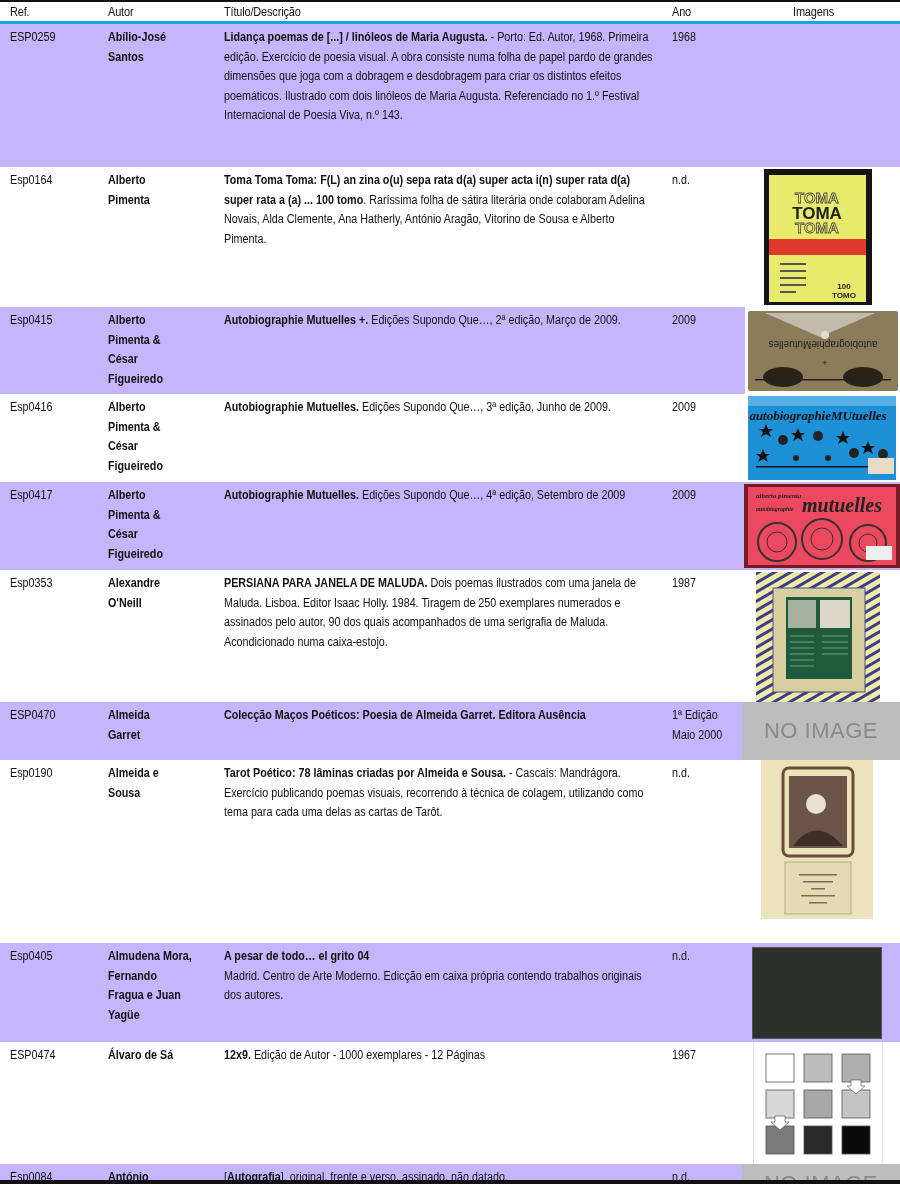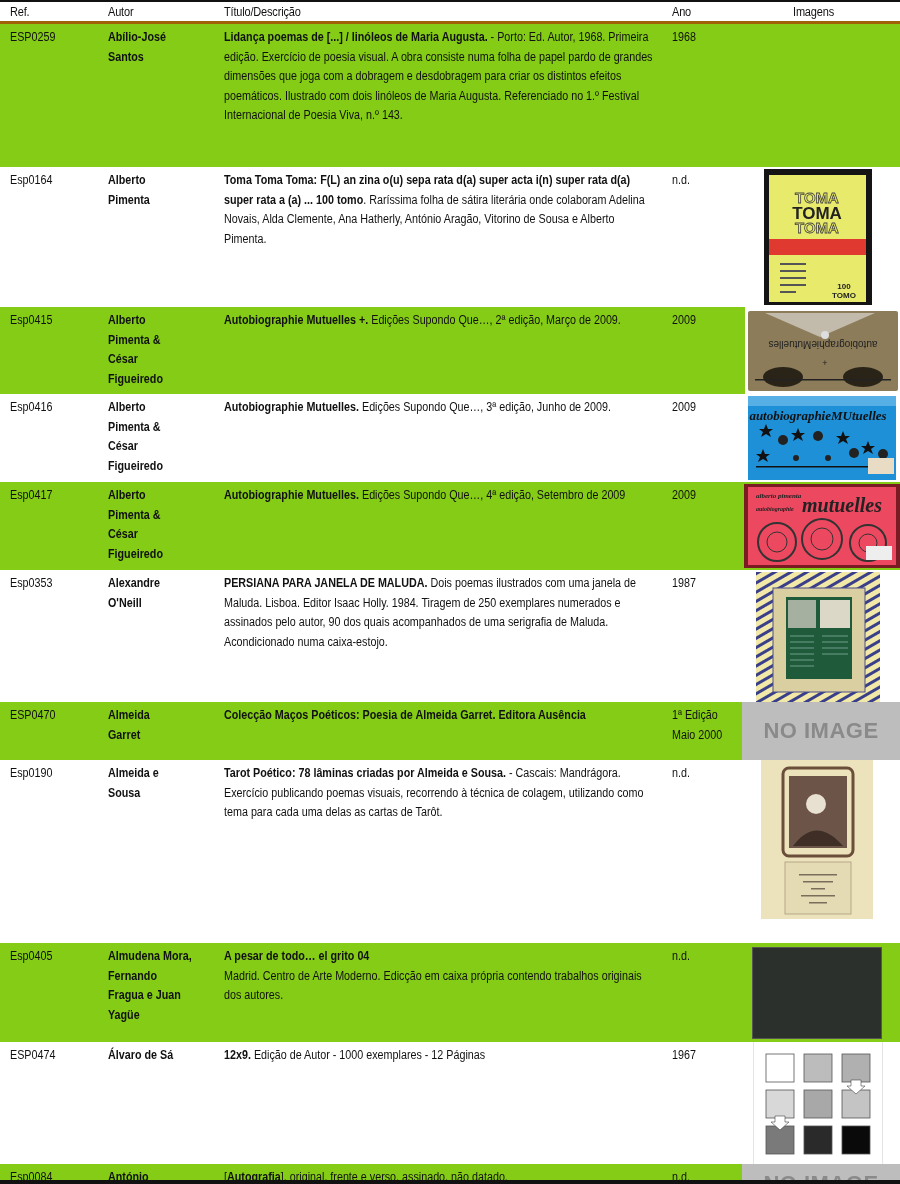--- a/index.html
+++ b/index.html
@@ -3,37 +3,37 @@
 <meta charset="utf-8">
 <style>
   * { box-sizing: border-box; margin: 0; padding: 0; }
   html, body { width: 900px; height: 1184px; background: #ffffff; overflow: hidden; }
   body { font-family: "Liberation Sans", sans-serif; color: #111; }
   .table {
     position: absolute; left: 0; top: 0; width: 900px;
     border-top: 2px solid #111;
   }
   .hdr {
-    position: relative; height: 22px; border-bottom: 3px solid #a16207; background: #fff;
+    position: relative; height: 22px; border-bottom: 3px solid #0ea5e9; background: #fff;
     font-family: "Liberation Sans Narrow", "Liberation Sans", sans-serif;
   }
   .hdr span { position: absolute; top: 3px; font-size: 12.5px; letter-spacing: -0.2px; transform: scaleX(0.88); transform-origin: left top; }
   .row { position: relative; width: 900px; }
-  .row.grey { background: #84cc16; }
+  .row.grey { background: #c4b5fd; }
   .row.white { background: #ffffff; padding-left: 24px; }
   .cell { position: absolute; top: 4px; font-size: 12.5px; line-height: 19.6px; }
   .c-ref { left: 10px; width: 90px; transform: scaleX(0.86); transform-origin: left top; }
   .c-aut { left: 108px; width: 130px; font-weight: bold; transform: scaleX(0.86); transform-origin: left top; }
   .c-tit { left: 224px; width: 505px; transform: scaleX(0.86); transform-origin: left top; }
   .c-tit b { font-weight: bold; }
   .c-ano { left: 672px; width: 70px; transform: scaleX(0.86); transform-origin: left top; }
   .img { position: absolute; overflow: hidden; }
   .noimg {
     position: absolute; background: #bdbdbd; color: #8a8a8a;
-    font-family: "Liberation Sans", sans-serif; font-weight: bold; font-size: 22px;
+    font-family: "Liberation Sans", sans-serif; font-weight: normal; font-size: 22px;
     display: flex; align-items: center; justify-content: center; letter-spacing: 0.5px;
   }
   .bottom-line { position: absolute; left: 0; top: 1180px; width: 900px; height: 4px; background: #111; }
 </style>
 </head>
 <body>
 
 <div class="table">
 
   <div class="hdr">

